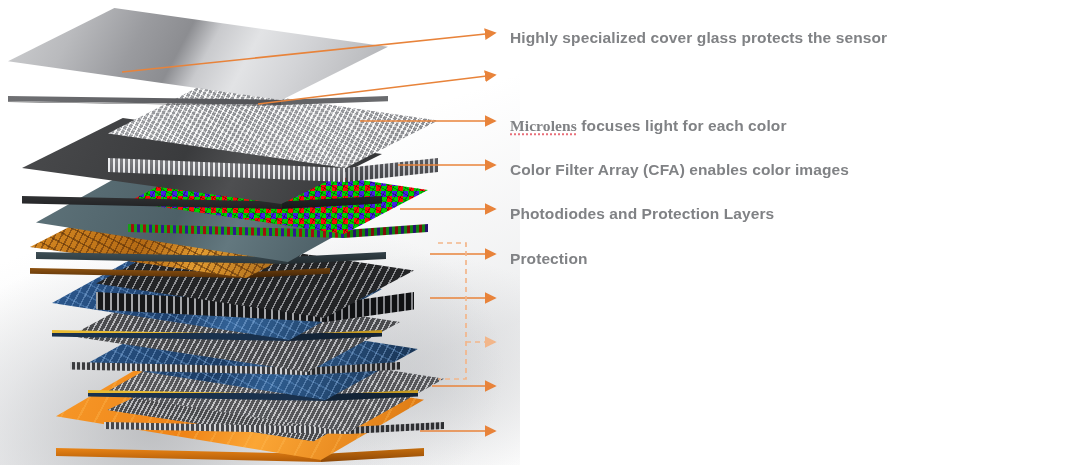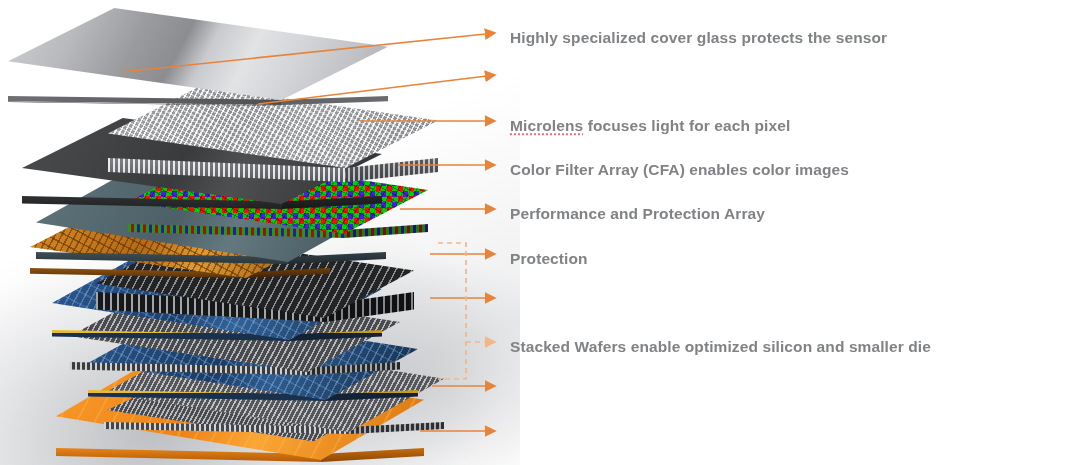--- a/index.html
+++ b/index.html
@@ -202,20 +202,21 @@
     transform:translateY(-50%);
     line-height:1;
   }
   .label .mis{
     border-bottom:none;
     background-image:linear-gradient(90deg,#e8707a 0 2px, transparent 2px 4px);
     background-repeat:repeat-x;
     background-position:0 100%;
     background-size:4px 2px;
     padding-bottom:1px;
+    font-family:Liberation Serif, serif;
   }
   svg#leaders{position:absolute;left:0;top:0;width:1080px;height:465px;}
 </style>
 </head>
 <body>
 
 <div id="stage">
 
   <div class="bg-wash"></div>
   <div class="bg-wash2"></div>
@@ -320,20 +321,19 @@
       <line x1="420" y1="431" x2="495" y2="431"></line>
     </g>
     <g stroke="#F2B68A" stroke-width="1.7" fill="none" stroke-dasharray="5 4">
       <path d="M438,243 L466,243 L466,379 L438,379"></path>
       <line x1="466" y1="342" x2="495" y2="342" marker-end="url(#ahl)"></line>
     </g>
   </svg>
 
   <div id="callouts">
     <div class="label" style="top:33px">Highly specialized cover glass protects the sensor</div>
-    <div class="label" style="top:121px"><span class="mis">Microlens</span><span> focuses light for each pixel</span></div>
+    <div class="label" style="top:121px"><span class="mis">Microlens</span><span> focuses light for each color</span></div>
     <div class="label" style="top:165px">Color Filter Array (CFA) enables color images</div>
-    <div class="label" style="top:209px">Performance and Protection Array</div>
+    <div class="label" style="top:209px">Photodiodes and Protection Layers</div>
     <div class="label" style="top:254px">Protection</div>
-    <div class="label" style="top:342px">Stacked Wafers enable optimized silicon and smaller die</div>
   </div>
 
 </div>
 
 </body></html>

